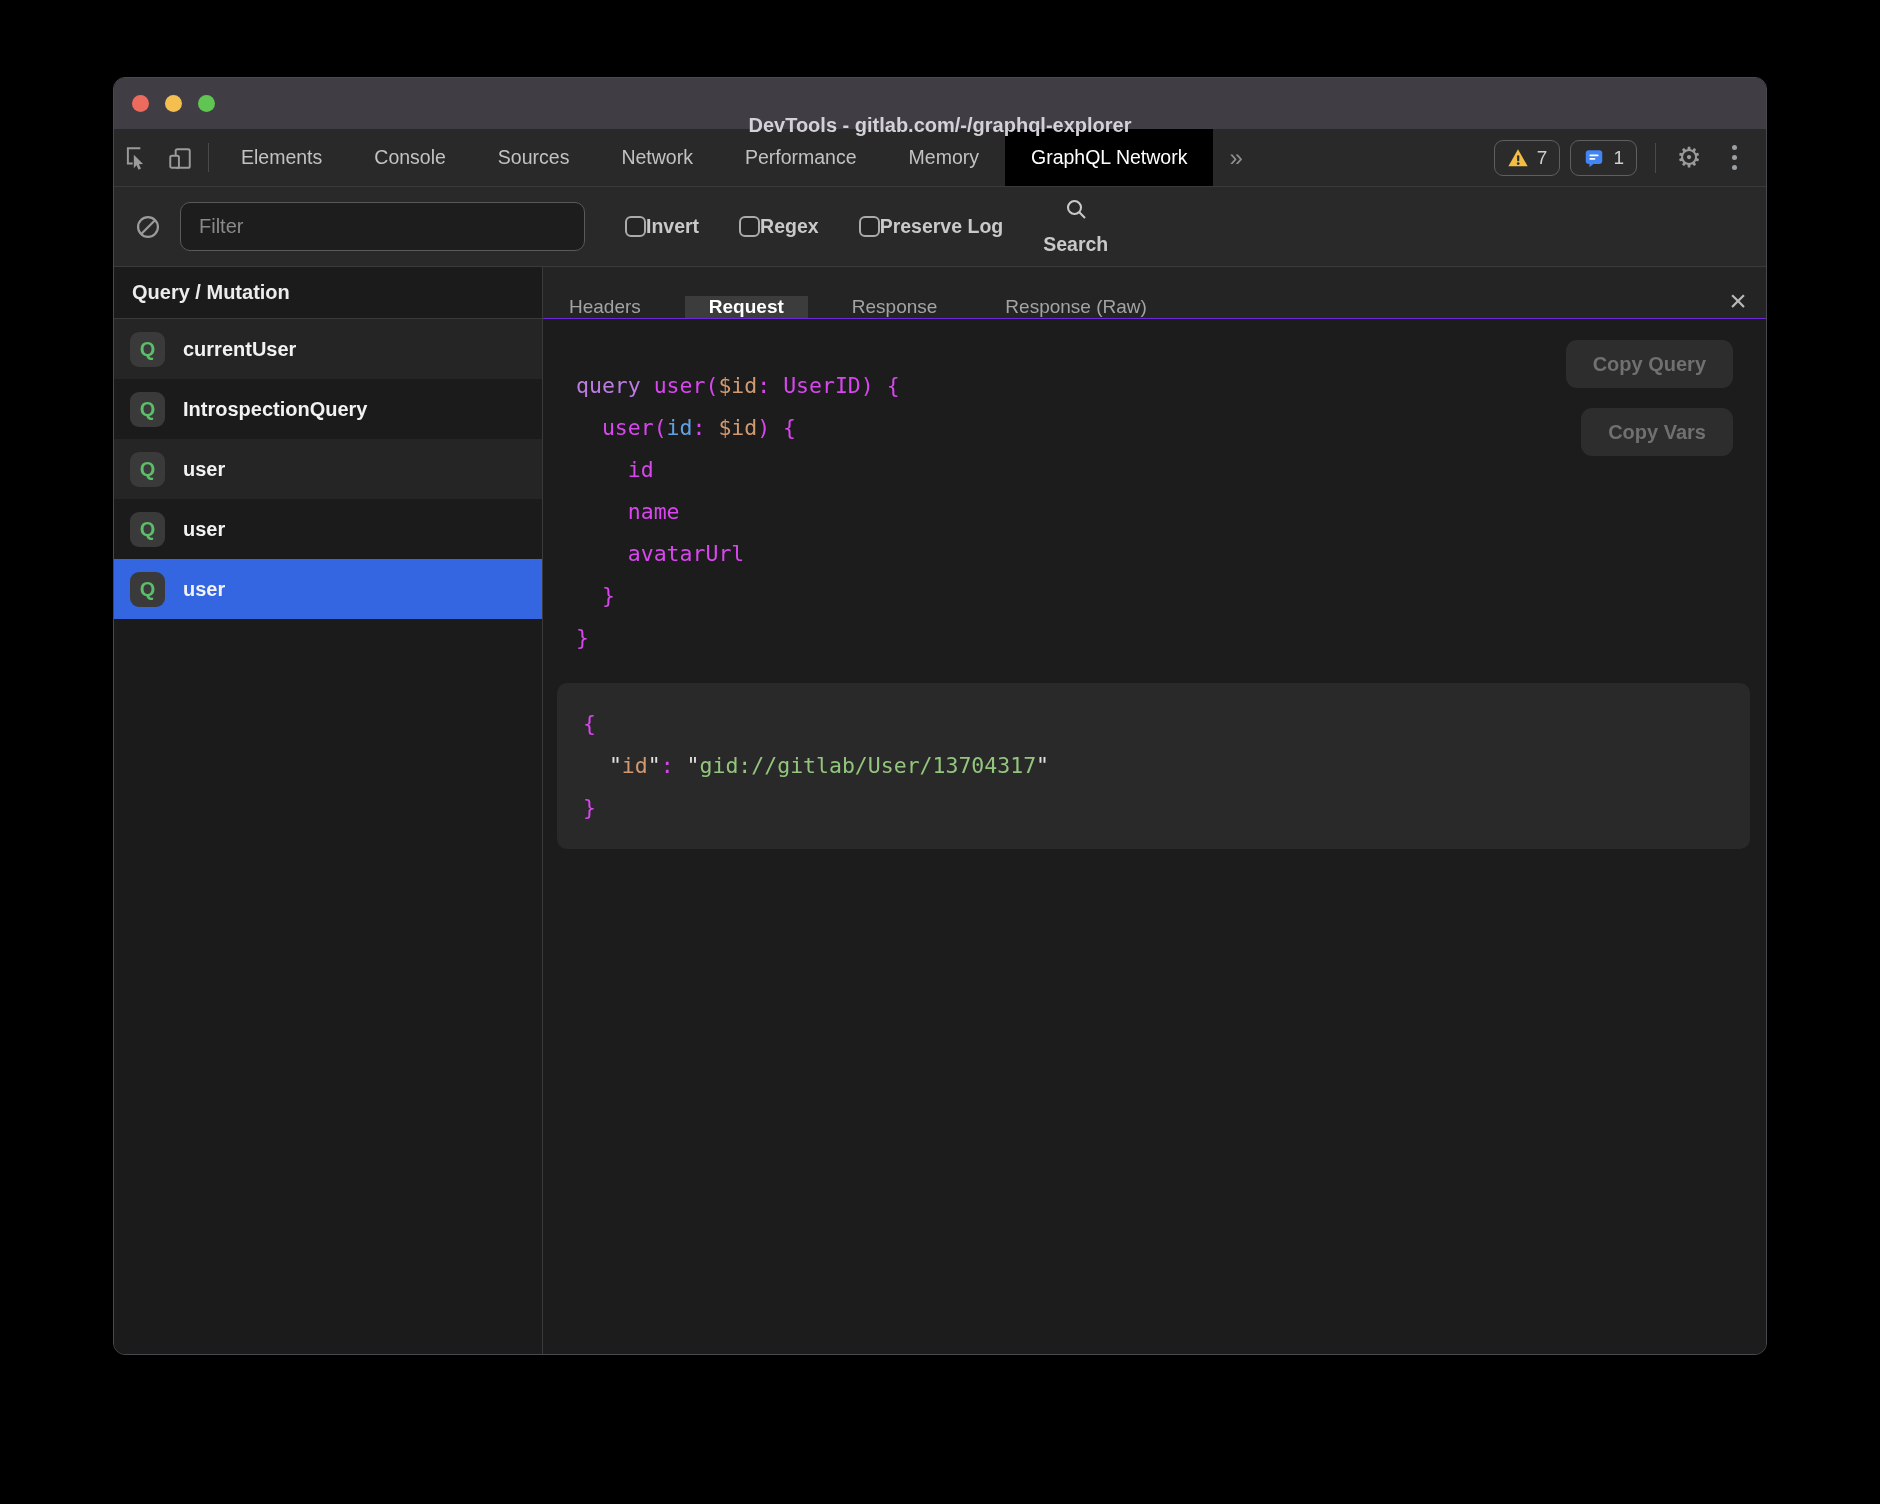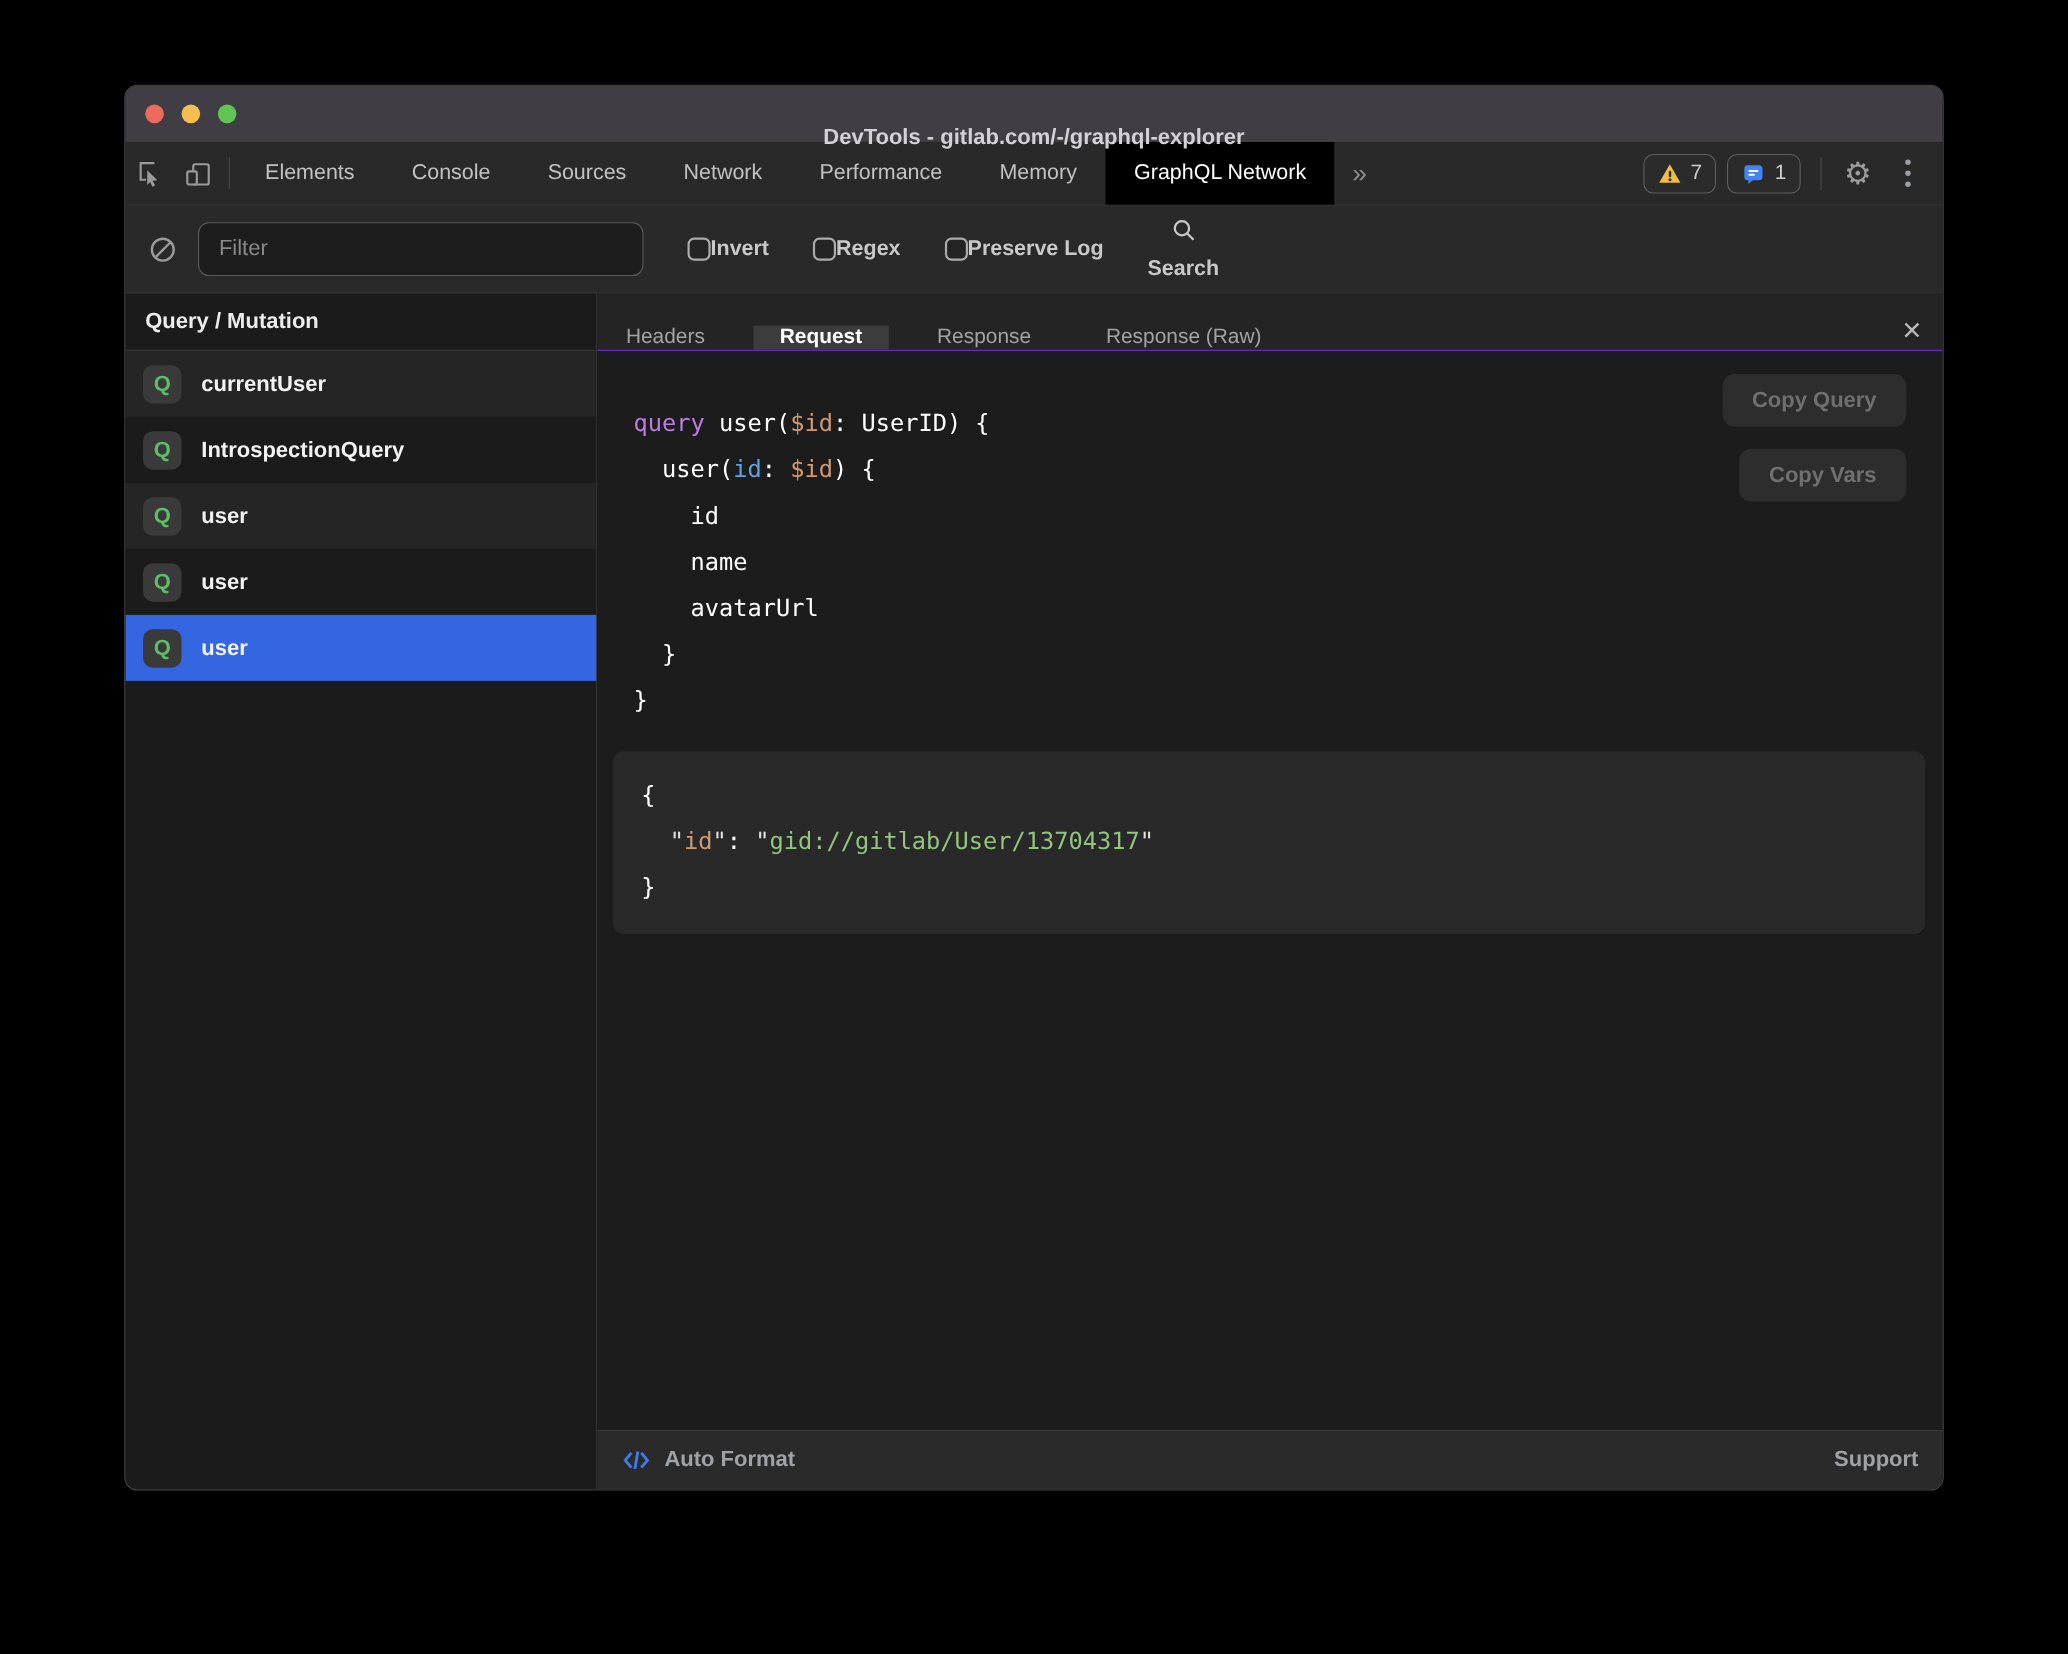--- a/index.html
+++ b/index.html
@@ -129,21 +129,21 @@
   .query-block { margin:46px 33px 0 33px; }
   .vars-box {
     margin:24px 16px 0 14px; background:#292929; border-radius:10px;
     padding:20px 26px;
   }
   .tok-kw { color:#BD7BE3; }
   .tok-vr { color:#D19A70; }
   .tok-pr { color:#61A2E4; }
   .tok-st { color:#93C57D; }
   .tok-q  { color:#E3E1DE; }
-  .tok-pl { color:#ffffff; }
+  .tok-pl { color:#d946ef; }
   .copy-btns {
     position:absolute; top:21px; right:33px;
     display:flex; flex-direction:column; align-items:flex-end; gap:20px;
   }
   .copy-btn {
     height:48px; padding:0 27px; background:#2D2D2D; border:none; border-radius:11px;
     font-size:20px; font-weight:bold; color:#707070; cursor:pointer;
     font-family:"Liberation Sans", sans-serif;
   }
   
@@ -293,28 +293,17 @@
         <div class="detail-body">
           <div class="copy-btns">
             <button class="copy-btn">Copy Query</button>
             <button class="copy-btn">Copy Vars</button>
           </div>
           <pre class="code query-block" id="query-code"><div><span class="tok-kw">query</span><span class="tok-pl"> user(</span><span class="tok-vr">$id</span><span class="tok-pl">: UserID) {</span></div><div><span class="tok-pl">  user(</span><span class="tok-pr">id</span><span class="tok-pl">: </span><span class="tok-vr">$id</span><span class="tok-pl">) {</span></div><div><span class="tok-pl">    id</span></div><div><span class="tok-pl">    name</span></div><div><span class="tok-pl">    avatarUrl</span></div><div><span class="tok-pl">  }</span></div><div><span class="tok-pl">}</span></div></pre>
           <div class="vars-box">
             <pre class="vars-code" id="vars-code"><div><span class="tok-pl">{</span></div><div><span class="tok-pl">  </span><span class="tok-q">"</span><span class="tok-vr">id</span><span class="tok-q">"</span><span class="tok-pl">: </span><span class="tok-q">"</span><span class="tok-st">gid://gitlab/User/13704317</span><span class="tok-q">"</span></div><div><span class="tok-pl">}</span></div></pre>
           </div>
         </div>
-        <div class="footer">
-          <div class="autofmt">
-            <svg width="27" height="27" viewBox="0 0 24 24" fill="none" stroke="#3F7BE8" stroke-width="2.3">
-              <path d="M8 6 L3 12 L8 18"></path>
-              <path d="M16 6 L21 12 L16 18"></path>
-              <line x1="13.2" y1="5" x2="10.8" y2="19"></line>
-            </svg>
-            <span class="footer-label">Auto Format</span>
-          </div>
-          <span class="footer-label support">Support</span>
-        </div>
       </div>
     </div>
 
   </div>
 </div>
 
 </body></html>

